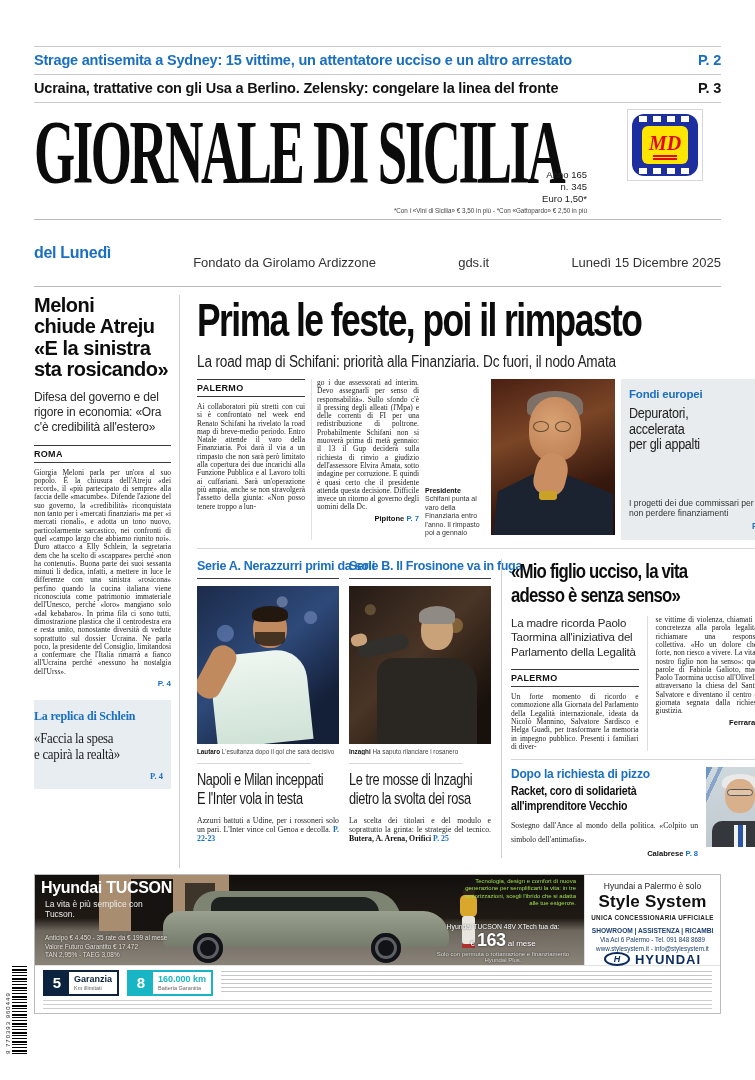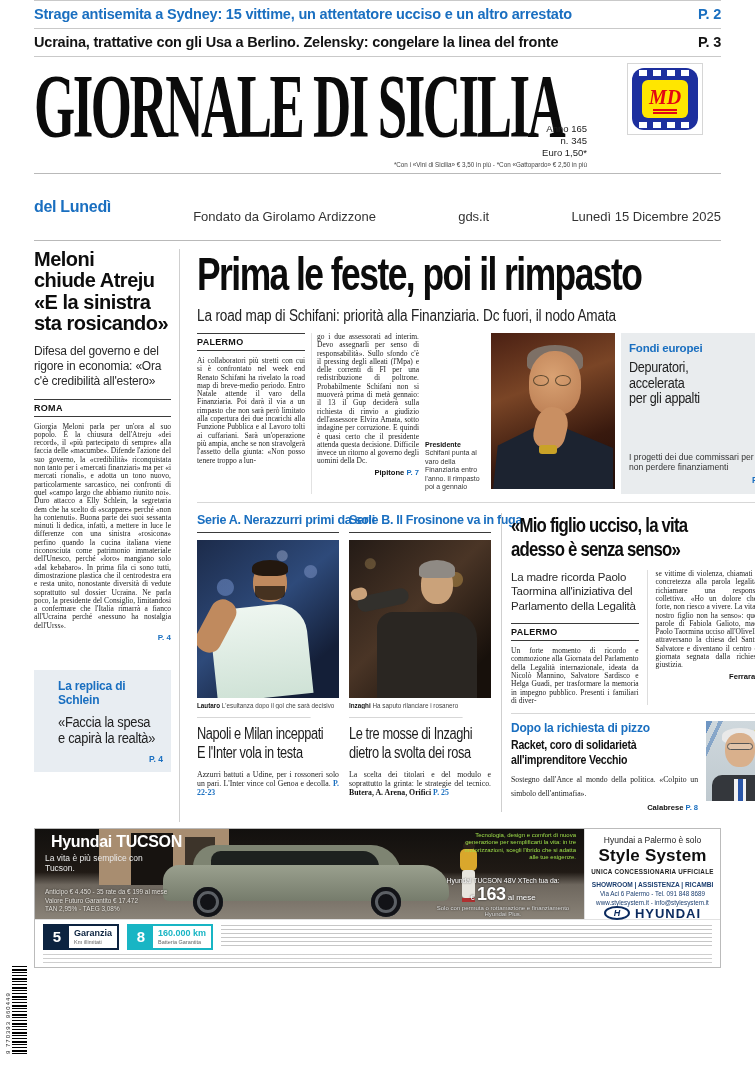--- a/index.html
+++ b/index.html
@@ -5,21 +5,21 @@
   * { margin:0; padding:0; box-sizing:border-box; }
   html,body { background:#e8e8e8; }
   .page {
     position:relative; width:755px; height:1080px; margin:0 auto;
     background:#ffffff; overflow:hidden;
     font-family:"Liberation Sans", sans-serif; color:#111;
   }
   .inner { margin:0 34px; }
 
   
-  .topstrip { }
+  .topstrip { margin-top:46px; }
   .topstrip .row {
     display:flex; justify-content:space-between; align-items:center;
     font-weight:bold; font-size:14.5px; letter-spacing:-0.2px;
     padding:5px 0 6px 0; border-bottom:1px solid #c9c9c9;
   }
   .topstrip .row:first-child { border-top:1px solid #c9c9c9; }
   .row.c-blue  { color:#1a6fc0; }
   .row.c-black { color:#141414; }
   .row.c-gray  { color:#9a9a9a; }
 
@@ -71,21 +71,21 @@
   }
   .serif-body {
     margin-top:6px; font-family:"Liberation Serif", serif; font-size:7.5px; line-height:8.3px;
     text-align:justify; color:#1b1b1b;
   }
   .pageref-line { text-align:right; font-size:8px; font-weight:bold; color:#1a6fc0; margin-top:3px; }
   .byline-line { text-align:right; font-size:7.6px; margin-top:2px; }
   .byline-line .by { font-weight:bold; color:#111; }
   .byline-line .pg { font-weight:bold; color:#1a6fc0; }
 
-  .schlein-box { margin-top:28px; background:#e8edf2; padding:9px 8px 8px 24px; }
+  .schlein-box { margin-top:12px; background:#e8edf2; padding:9px 8px 8px 0;font-family:Liberation Serif, serif; }
   .box-kicker { color:#1a6fc0; font-weight:bold; font-size:12px; letter-spacing:-0.2px; }
   .schlein-quote { margin-top:7px; font-size:14px; line-height:1.15; color:#222; letter-spacing:-0.3px;
     transform:scaleX(0.92); transform-origin:left top; white-space:nowrap; }
   .schlein-quote span { display:block; }
   .box-page { text-align:right; color:#1a6fc0; font-weight:bold; font-size:8.5px; margin-top:8px; }
 
   
   .main-headline {
     font-weight:bold; font-size:46px; line-height:1; letter-spacing:-2px; white-space:nowrap;
     transform:scaleX(0.77); transform-origin:left top; color:#0c0c0c; margin-top:2px;
@@ -195,21 +195,21 @@
   .car-win { position:absolute; left:176px; top:22px; width:168px; height:16px; background:#1d211f; border-radius:24px 40px 0 0; }
   .car-body { position:absolute; left:128px; top:36px; width:286px; height:36px;
     background:linear-gradient(#9aa08e,#767c6c); border-radius:16px 26px 6px 6px; }
   .car-w1,.car-w2 { position:absolute; top:58px; width:30px; height:30px; background:#121317; border-radius:50%;
     box-shadow:inset 0 0 0 4px #121317, inset 0 0 0 7px #5c6065; }
   .car-w1 { left:158px; } .car-w2 { left:336px; }
   .wm-hair { position:absolute; left:428px; top:12px; width:12px; height:10px; background:#2b2119; border-radius:50%; }
   .wm-top { position:absolute; left:425px; top:20px; width:17px; height:22px; background:#d9a72c; border-radius:5px; }
   .wm-pants { position:absolute; left:427px; top:41px; width:13px; height:28px; background:#e8e6df; border-radius:3px; }
   .wm-shoes { position:absolute; left:427px; top:69px; width:13px; height:4px; background:#b03030; }
-  .ad-model { position:absolute; left:16px; top:4px; color:#fff; font-weight:bold; font-size:16px; letter-spacing:-0.3px; }
+  .ad-model { position:absolute; left:6px; top:4px; color:#fff; font-weight:bold; font-size:16px; letter-spacing:-0.3px; }
   .ad-tagline { position:absolute; left:10px; top:24px; width:108px; color:#e9e9e9; font-size:8.5px; line-height:1.2; }
   .ad-green { position:absolute; right:8px; top:3px; width:118px; text-align:right; color:#9fe04a; font-size:6px; line-height:1.25; }
   .ad-finance { position:absolute; left:10px; bottom:5px; color:#e6e3dd; font-size:6.4px; line-height:1.35; text-shadow:0 0 2px rgba(0,0,0,.8); }
   .ad-offer { position:absolute; right:6px; bottom:2px; width:150px; text-align:center; color:#fff; text-shadow:0 0 2px rgba(0,0,0,.8); }
   .ad-offer-label { font-size:6.8px; }
   .ad-offer-price { font-size:8px; } .ad-offer-price b { font-size:18px; letter-spacing:-0.5px; }
   .ad-offer-note { font-size:6px; color:#ddd; }
   .ad-dealer { flex:none; width:136px; padding:6px 6px 4px 6px; text-align:center; border-left:1px solid #ddd; display:flex; flex-direction:column; }
   .dealer-pre { font-size:8.5px; color:#222; }
   .dealer-name { font-weight:bold; font-size:17px; letter-spacing:0.2px; color:#101010; margin-top:1px; }

